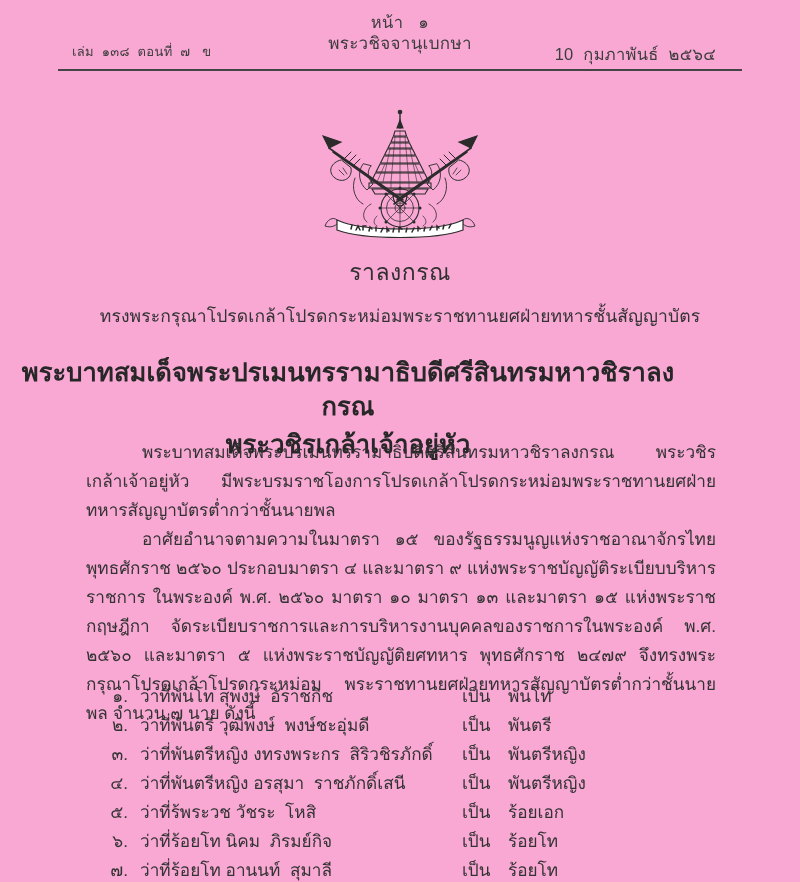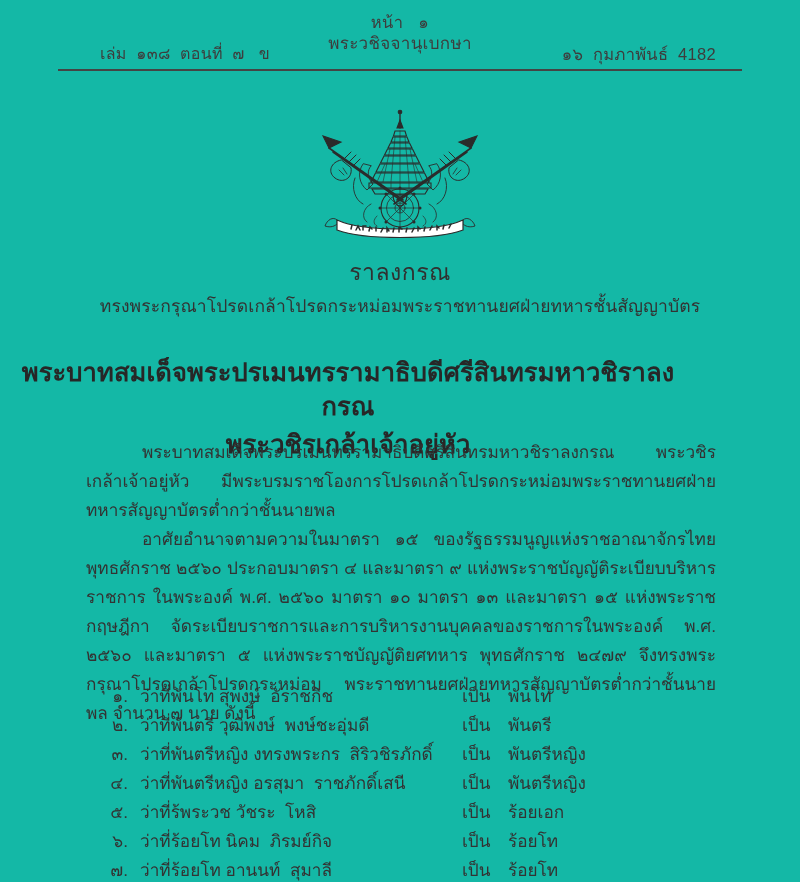--- a/index.html
+++ b/index.html
@@ -14,21 +14,21 @@
     overflow: hidden;
     font-family: "Liberation Sans", "DejaVu Sans", sans-serif;
     color: #3a3a3a;
     -webkit-font-smoothing: antialiased;
   }
 
   .page {
     position: relative;
     width: 800px;
     height: 882px;
-    background: #14b8a6;
+    background: #f9a8d4;
     box-sizing: border-box;
   }
 
   
   .masthead {
     position: absolute;
     left: 0;
     top: 0;
     width: 800px;
     height: 78px;
@@ -48,23 +48,23 @@
     white-space: pre;
   }
   .mast-gazette {
     font-size: 17px;
     letter-spacing: 0.3px;
     color: #3d3d3d;
     margin-top: 2px;
   }
   .mast-left {
     position: absolute;
-    left: 100px;
+    left: 72px;
     top: 41px;
-    font-size: 16px;
+    font-size: 13px;
     letter-spacing: 0.3px;
     white-space: pre;
     color: #3d3d3d;
   }
   .mast-right {
     position: absolute;
     right: 84px;
     top: 41px;
     font-size: 16.5px;
     letter-spacing: 0.3px;
@@ -103,21 +103,21 @@
   .announce-word {
     font-size: 23px;
     letter-spacing: 0.5px;
     color: #303030;
     line-height: 1.3;
   }
   .announce-sub {
     font-size: 17.5px;
     letter-spacing: 0.1px;
     color: #333;
-    margin-top: 7px;
+    margin-top: 17px;
     line-height: 1.3;
   }
 
   .royal-title {
     position: absolute;
     left: 0;
     top: 355px;
     width: 696px;
     text-align: center;
   }
@@ -197,21 +197,21 @@
 <body>
 
 <div class="page">
 
   <div class="masthead">
     <div class="mast-center">
       <div class="mast-page">หน้า   ๑</div>
       <div class="mast-gazette">พระวชิจจานุเบกษา</div>
     </div>
     <div class="mast-left">เล่ม  ๑๓๘  ตอนที่  ๗   ข</div>
-    <div class="mast-right">๑๖  กุมภาพันธ์  4182</div>
+    <div class="mast-right">10  กุมภาพันธ์  ๒๕๖๔</div>
     <div class="mast-rule"></div>
   </div>
 
   <div class="emblem-wrap">
     <svg width="178" height="132" viewBox="0 0 178 132" aria-hidden="true">
       <g stroke="#2b2b2b" fill="none" stroke-width="1.1" stroke-linecap="round">
 
         <g stroke-width="1.6">
           <line x1="18" y1="40" x2="92" y2="92"></line>
           <line x1="22" y1="44" x2="95" y2="96"></line>

